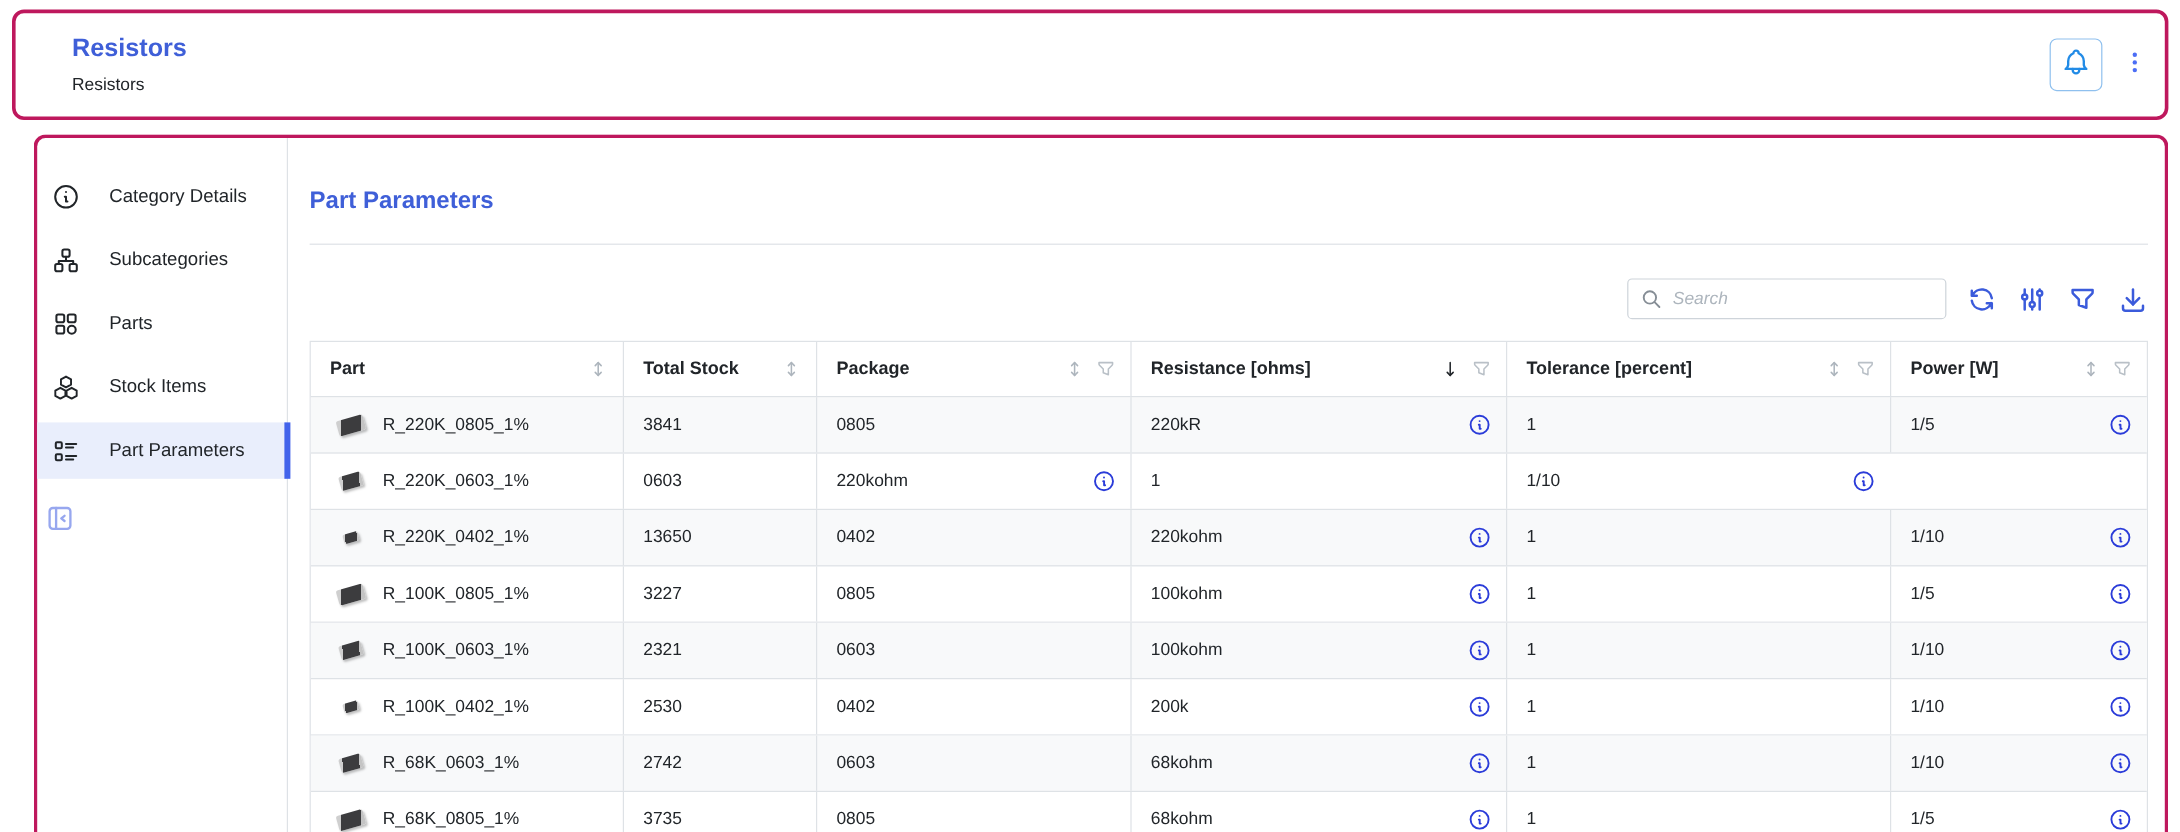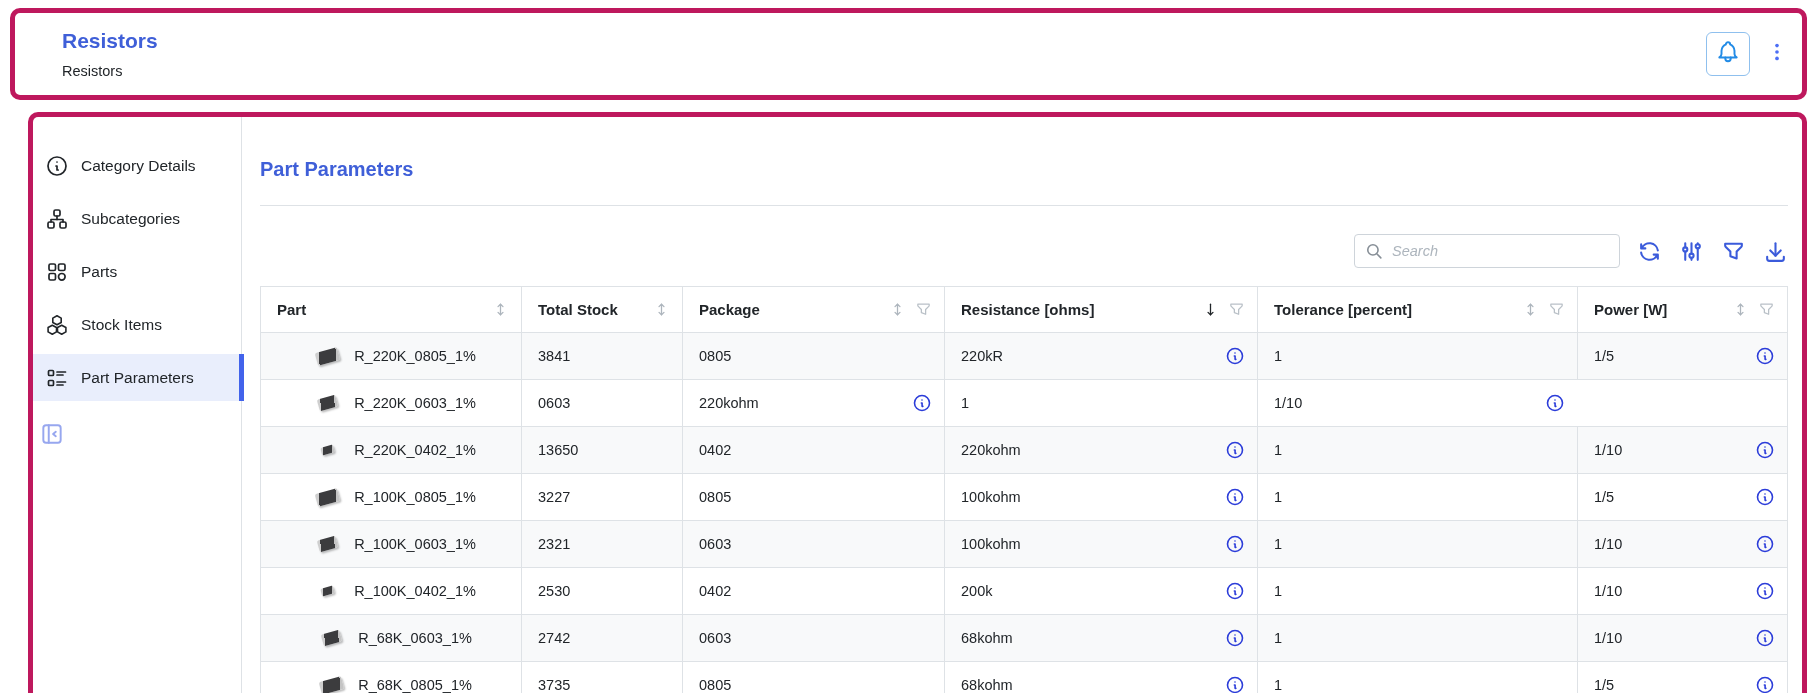--- a/index.html
+++ b/index.html
@@ -1,39 +1,39 @@
 <!DOCTYPE html>
 <html><head>
 <meta charset="utf-8">
 <style>
   * { margin:0; padding:0; box-sizing:border-box; }
   html,body { width:1817px; height:693px; overflow:hidden; background:#fff;
     font-family:"Liberation Sans","DejaVu Sans",sans-serif; color:#212529; }
 
-  .card { background:#fff; border:5px solid #be185d; border-radius:10px; }
+  .card { background:#fff; border:3px solid #be185d; border-radius:10px; }
 
   
   .topcard { position:absolute; left:10px; top:8px; width:1797px; height:92px;
     display:flex; align-items:center; }
   .top-left { padding-left:47px; }
   .page-title { font-size:21px; font-weight:bold; color:#3f5fd8; margin-bottom:10px; }
   .breadcrumb { font-size:14.5px; color:#212529; }
   .top-right { margin-left:auto; display:flex; align-items:center; gap:16px; padding-right:14px; }
   .bell-btn { width:44px; height:44px; border:1px solid #8fc0ee; border-radius:6px;
     display:flex; align-items:center; justify-content:center; color:#228be6; background:#fff; cursor:pointer; }
   .dots-btn { color:#4c6ef5; display:flex; align-items:center; cursor:pointer; }
 
   
   .maincard { position:absolute; left:28px; top:112px; width:1779px; height:620px;
     display:flex; border-bottom:none; border-bottom-left-radius:0; border-bottom-right-radius:0; }
 
   
   .sidebar { width:209px; padding-top:25px; border-right:1px solid #dee2e6; flex:0 0 auto; }
   .side-item { position:relative; height:47px; margin-bottom:6px; display:flex; align-items:center;
-    gap:12px; padding-left:12px; font-size:15.5px; cursor:pointer; color:#212529; }
+    gap:24px; padding-left:12px; font-size:15.5px; cursor:pointer; color:#212529; }
   .side-item .s-icon { width:24px; height:24px; color:#212529; flex:0 0 auto; display:flex; }
   .side-item.active { background:#e9eefc; }
   .side-item.active::after { content:""; position:absolute; right:-3px; top:0; width:5px; height:100%; background:#4263eb; }
   .collapse-btn { margin:14px 0 0 6px; color:#97a7ef; display:inline-flex; cursor:pointer; }
 
   
   .content { flex:1 1 auto; padding:41px 14px 0 18px; min-width:0; }
   .panel-heading { font-size:20px; font-weight:bold; color:#3f5fd8; }
   .rule { border:none; border-top:1px solid #dee2e6; margin-top:24px; }
 
@@ -43,21 +43,21 @@
   .searchbox .mag { color:#868e96; display:flex; }
   .searchbox input { border:none; outline:none; flex:1; font-size:14.5px; color:#495057;
     font-family:inherit; background:transparent;font-style:italic; }
   .searchbox input::placeholder { color:#adb5bd; }
   .tool-ic { color:#3b5bdb; display:flex; cursor:pointer; }
 
   
   .tbl { margin-top:18px; border:1px solid #dee2e6; }
   .t-row { display:grid; grid-template-columns:260px 161px 262px 313px 320px 1fr; }
   .t-cell { padding:0 12px 0 16px; display:flex; align-items:center; min-height:46px; border-left:1px solid #dee2e6; }
-  .t-cell:first-child { border-left:none;justify-content:center; }
+  .t-cell:first-child { border-left:none; }
   .t-head .t-cell { font-weight:bold; font-size:15px; border-bottom:1px solid #dee2e6; }
   .t-body .t-row { border-bottom:1px solid #dee2e6; font-size:14.5px; cursor:pointer; }
   .t-body .t-row:nth-child(odd) { background:#f8f9fa; }
   .t-body .t-row:last-child { border-bottom:none; }
   .hdr-icons { margin-left:auto; display:flex; align-items:center; gap:9px; }
   .sort-ic { color:#adb5bd; display:flex; }
   .sort-ic.active { color:#212529; }
   .funnel-ic { color:#b9c0c7; display:flex; }
   .cell-right { margin-left:auto; display:flex; }
   .info-ic { color:#2b3cd9; display:flex; cursor:pointer; }

